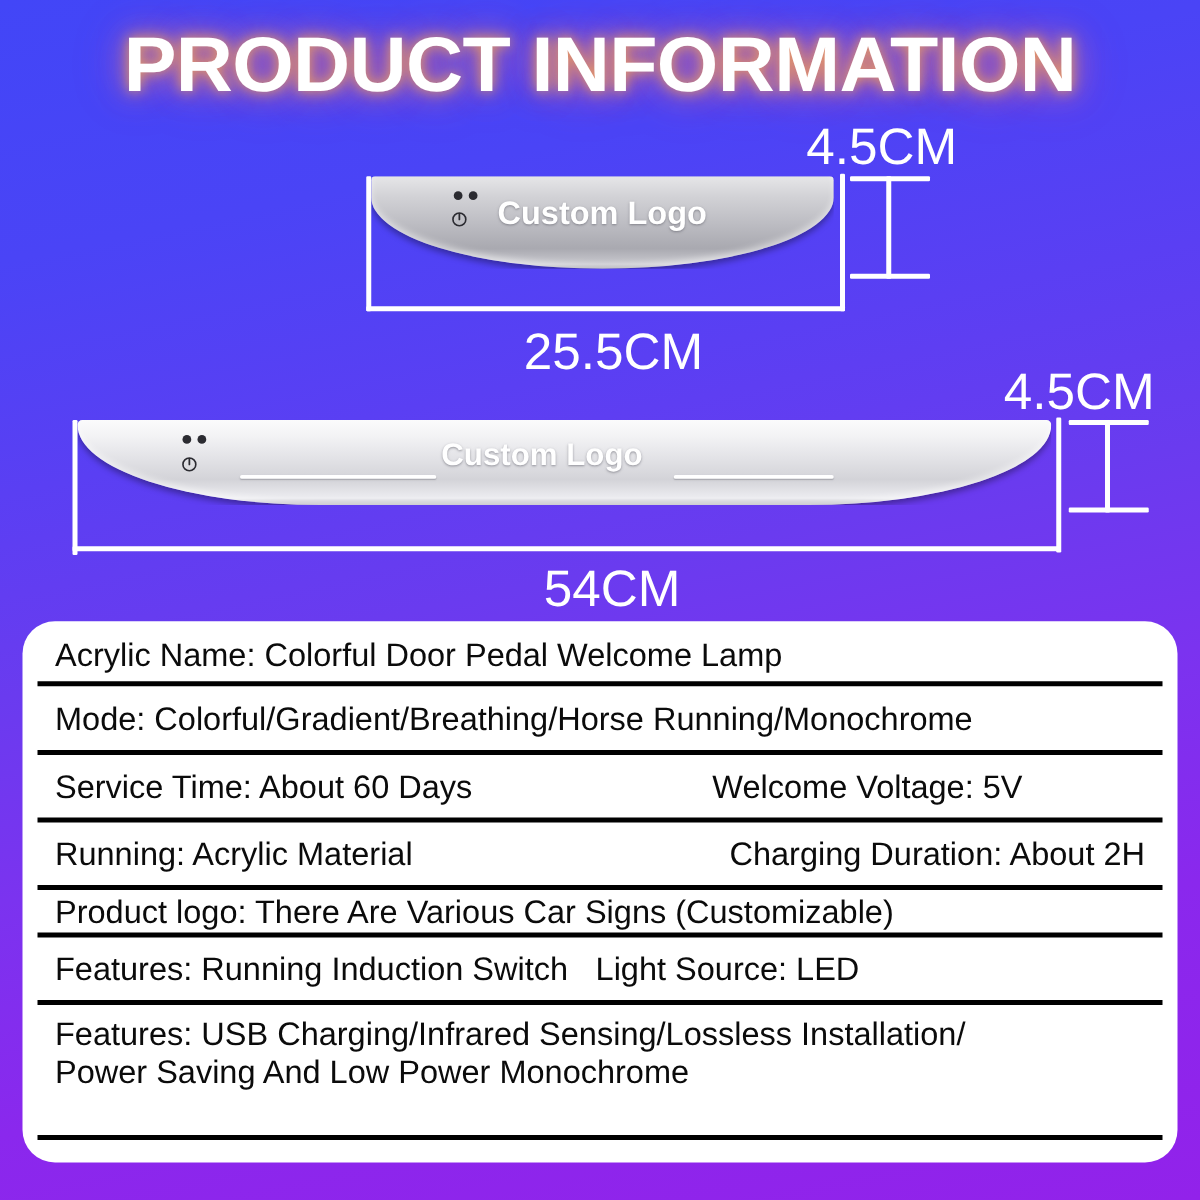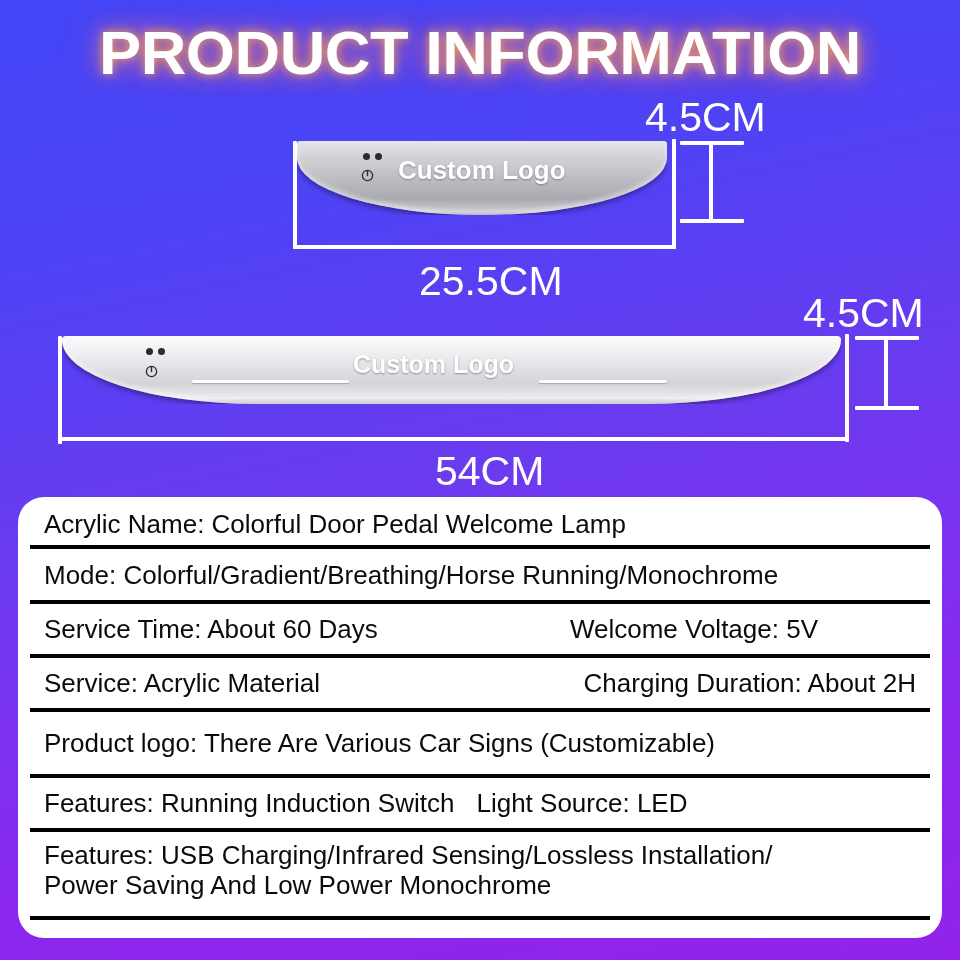--- a/index.html
+++ b/index.html
@@ -261,34 +261,34 @@
     <div class="spec-row" style="height:55px;">
       <span class="cell-a">Mode: Colorful/Gradient/Breathing/Horse Running/Monochrome</span>
     </div>
 
     <div class="spec-row" style="height:54px;">
       <span class="cell-a">Service Time: About 60 Days</span>
       <span class="cell-b" style="margin-right:98px;">Welcome Voltage: 5V</span>
     </div>
 
     <div class="spec-row" style="height:54px;">
-      <span class="cell-a">Service: Acrylic Material</span>
+      <span class="cell-a">Running: Acrylic Material</span>
       <span class="cell-b">Charging Duration: About 2H</span>
     </div>
 
-    <div class="spec-row" style="height:66px;">
+    <div class="spec-row" style="height:38px;">
       <span class="cell-a">Product logo: There Are Various Car Signs (Customizable)</span>
     </div>
 
     <div class="spec-row" style="height:54px;">
       <span class="cell-a">Features: Running Induction Switch</span>
       <span class="cell-b" style="margin-left:22px; margin-right:262px;">Light Source: LED</span>
     </div>
 
-    <div class="spec-row two-line last" style="height:88px; padding-top:8px;">
+    <div class="spec-row two-line last" style="height:108px; padding-top:8px;">
       <span class="line">Features: USB Charging/Infrared Sensing/Lossless Installation/</span>
       <span class="line">Power Saving And Low Power Monochrome</span>
     </div>
 
     <div class="tail"></div>
   </div>
 
 </div>
 
 </body></html>

